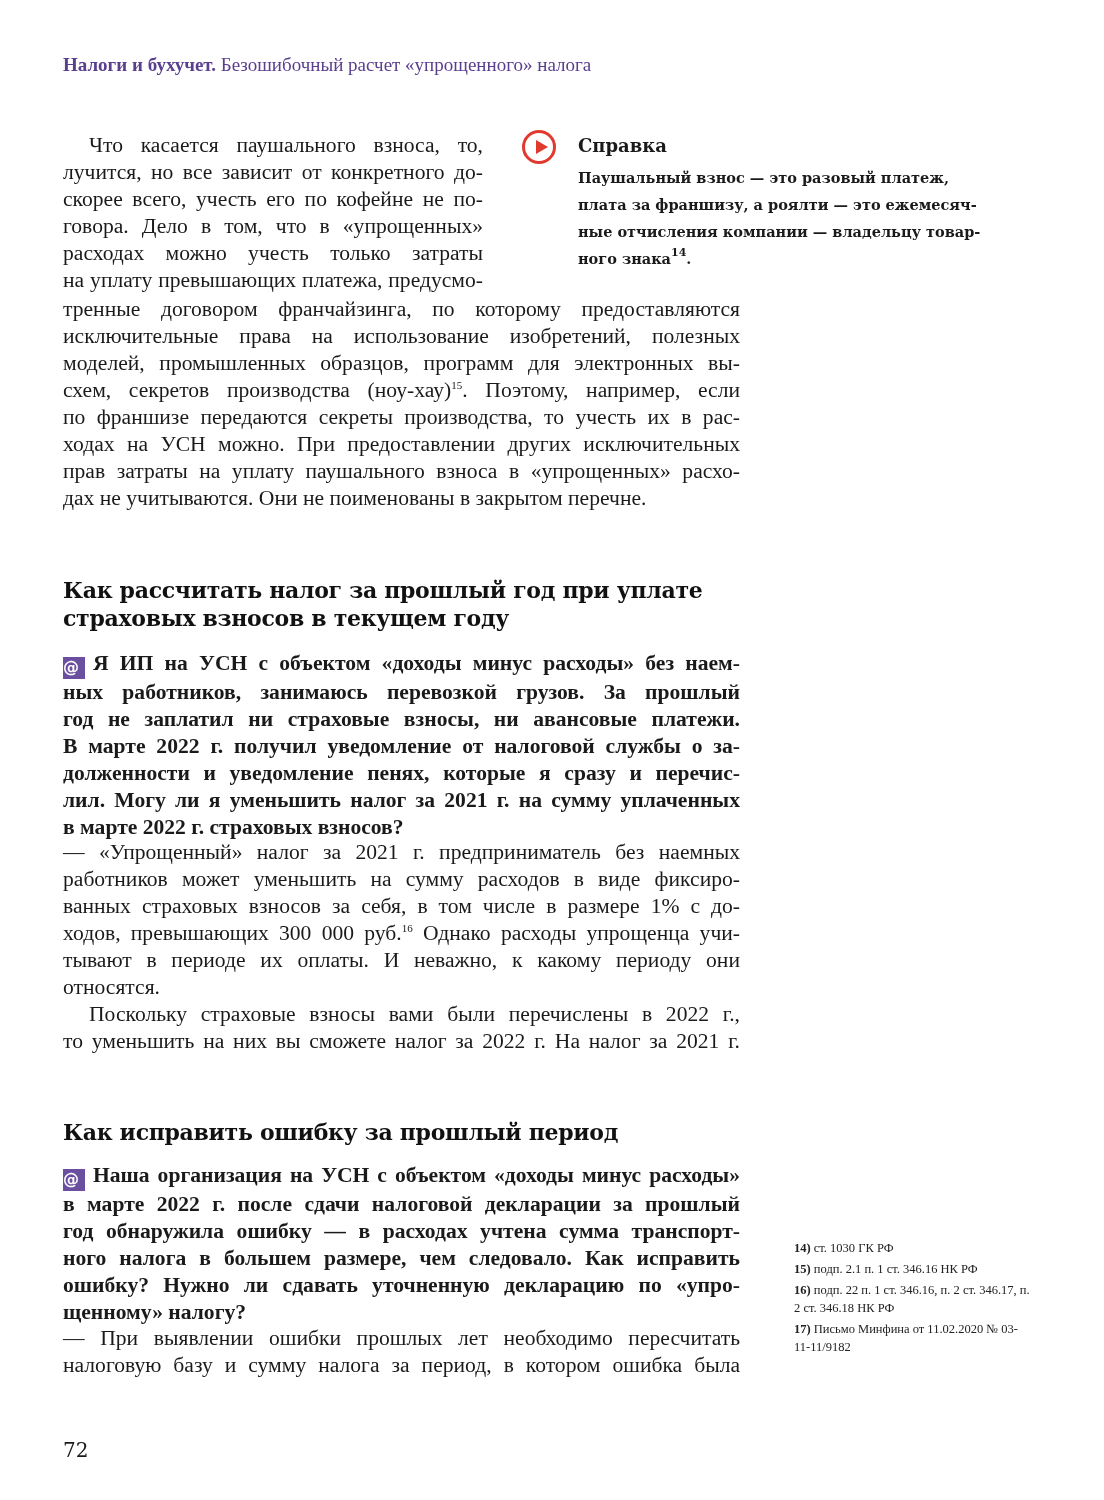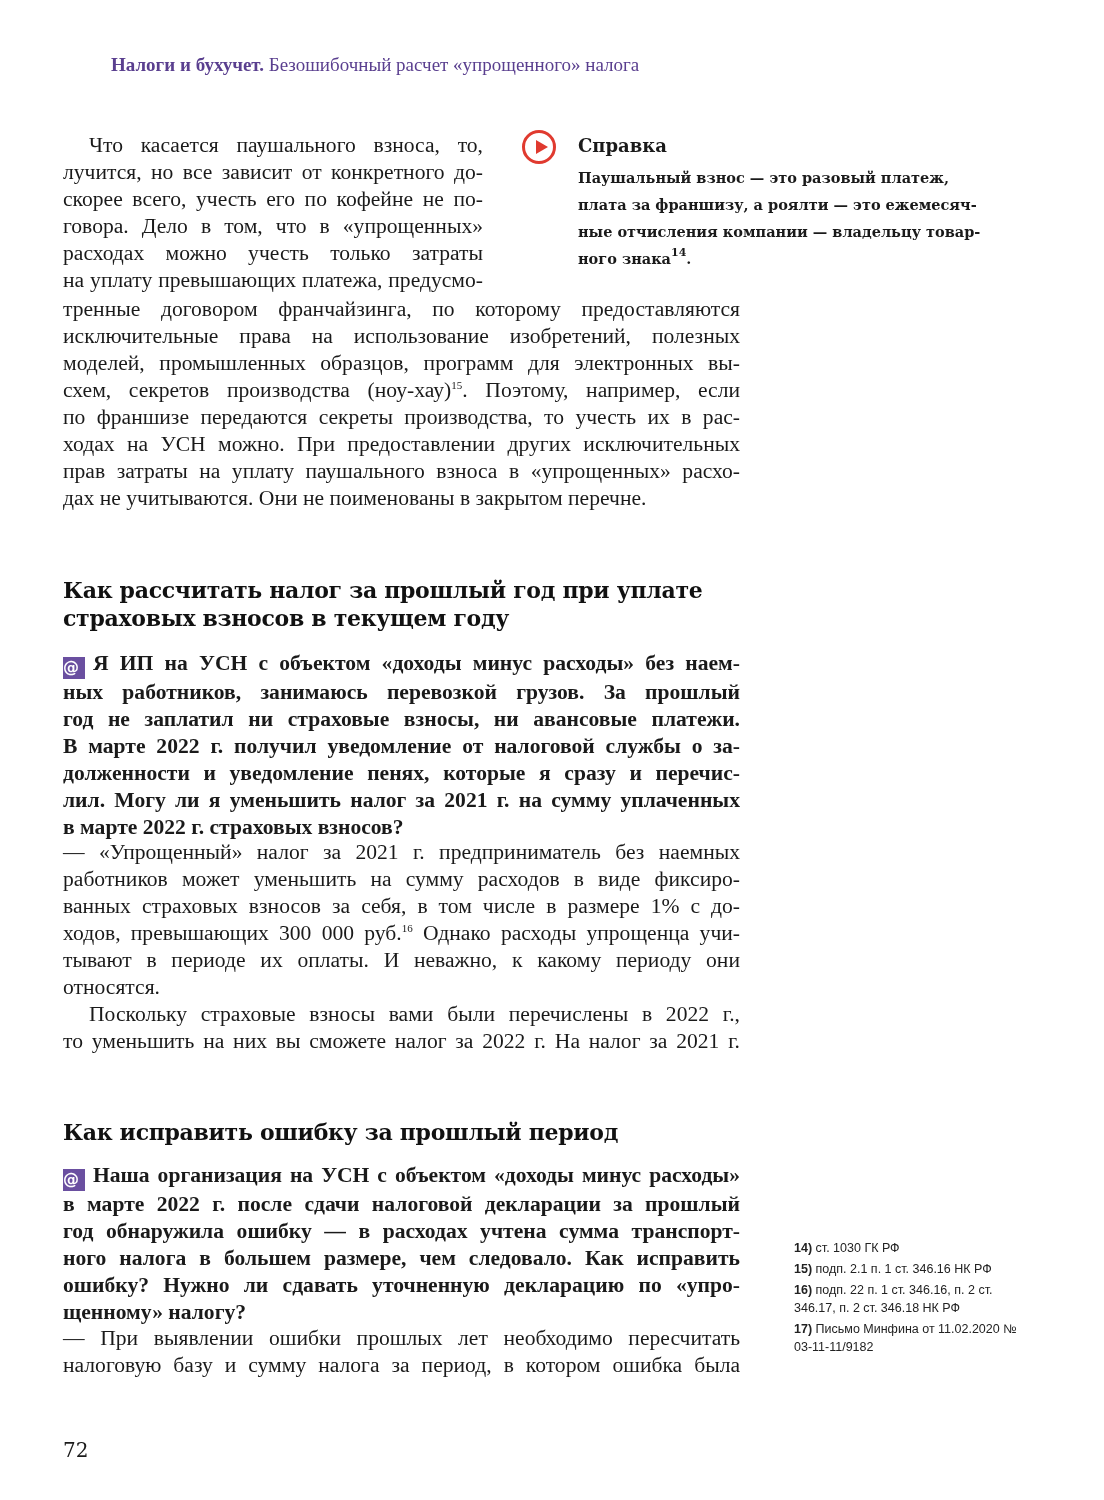--- a/index.html
+++ b/index.html
@@ -1,34 +1,34 @@
 <!DOCTYPE html>
 <html><head>
 <meta charset="utf-8">
 <style>
   html, body { margin: 0; padding: 0; background: #ffffff; }
   body { width: 1104px; height: 1500px; position: relative; overflow: hidden;
          font-family: "Liberation Serif", "DejaVu Serif", serif; color: #1a1a1a; }
   .running-head { position: absolute; left: 63px; top: 54px; font-size: 19px; color: #5a3f8f; white-space: nowrap; }
-  .running-head .rh-bold { font-weight: bold; margin-left: 48px; }
+  .running-head .rh-bold { font-weight: bold; }
   .col { position: absolute; left: 63px; width: 677px; font-size: 21.6px; line-height: 27px; text-align: justify; }
   .line { display: block; white-space: nowrap; text-align: justify; text-align-last: justify; }
   .line.last { text-align-last: left; }
   .indent { text-indent: 26px; }
   .bold { font-weight: bold; }
   sup { font-size: 11px; line-height: 0; vertical-align: 8px; }
   .h2 { position: absolute; left: 63px; font-family: "DejaVu Serif", serif; font-weight: bold; font-size: 22px; line-height: 28px; color: #111; letter-spacing: -0.3px; }
   .at-badge { display: inline-block; width: 22px; height: 22px; background: #6a4fa0; color: #fff; font-size: 16px; line-height: 21px; text-align: center; font-family: "DejaVu Sans", sans-serif; vertical-align: -3px; margin-right: 8px; text-indent: 0; }
   .sidebar { position: absolute; left: 522px; top: 130px; width: 480px; }
   .play-icon { position: absolute; left: 0; top: 0; width: 34px; height: 34px; border: 3.5px solid #e03a2f; border-radius: 50%; box-sizing: border-box; }
   .play-icon::after { content: ""; position: absolute; left: 11px; top: 7px; border-left: 12px solid #e03a2f; border-top: 7.5px solid transparent; border-bottom: 7.5px solid transparent; }
   .sb-title { position: absolute; left: 56px; top: 5px; font-family: "DejaVu Serif", serif; font-weight: bold; font-size: 18px; }
   .sb-text { position: absolute; left: 56px; top: 34px; width: 430px; font-family: "DejaVu Serif", serif; font-weight: bold; font-size: 14.5px; line-height: 27px; }
   .sb-text .line { text-align: left; text-align-last: left; }
-  .footnotes { position: absolute; left: 794px; top: 1239px; width: 240px; font-family: Liberation Sans, sans-serif; font-size: 12.5px; line-height: 18px; color: #222; }
+  .footnotes { position: absolute; left: 794px; top: 1239px; width: 240px; font-family: Liberation Serif, serif; font-size: 12.5px; line-height: 18px; color: #222; }
   .fn { margin-bottom: 3px; }
   .fn b { font-weight: bold; }
   .page-number { position: absolute; left: 63px; top: 1438px; font-family: "DejaVu Serif", serif; font-size: 20px; }
 </style>
 </head>
 <body>
 
 <div class="running-head">
   <span class="rh-bold">Налоги и бухучет.</span>
   <span>Безошибочный расчет «упрощенного» налога</span>

